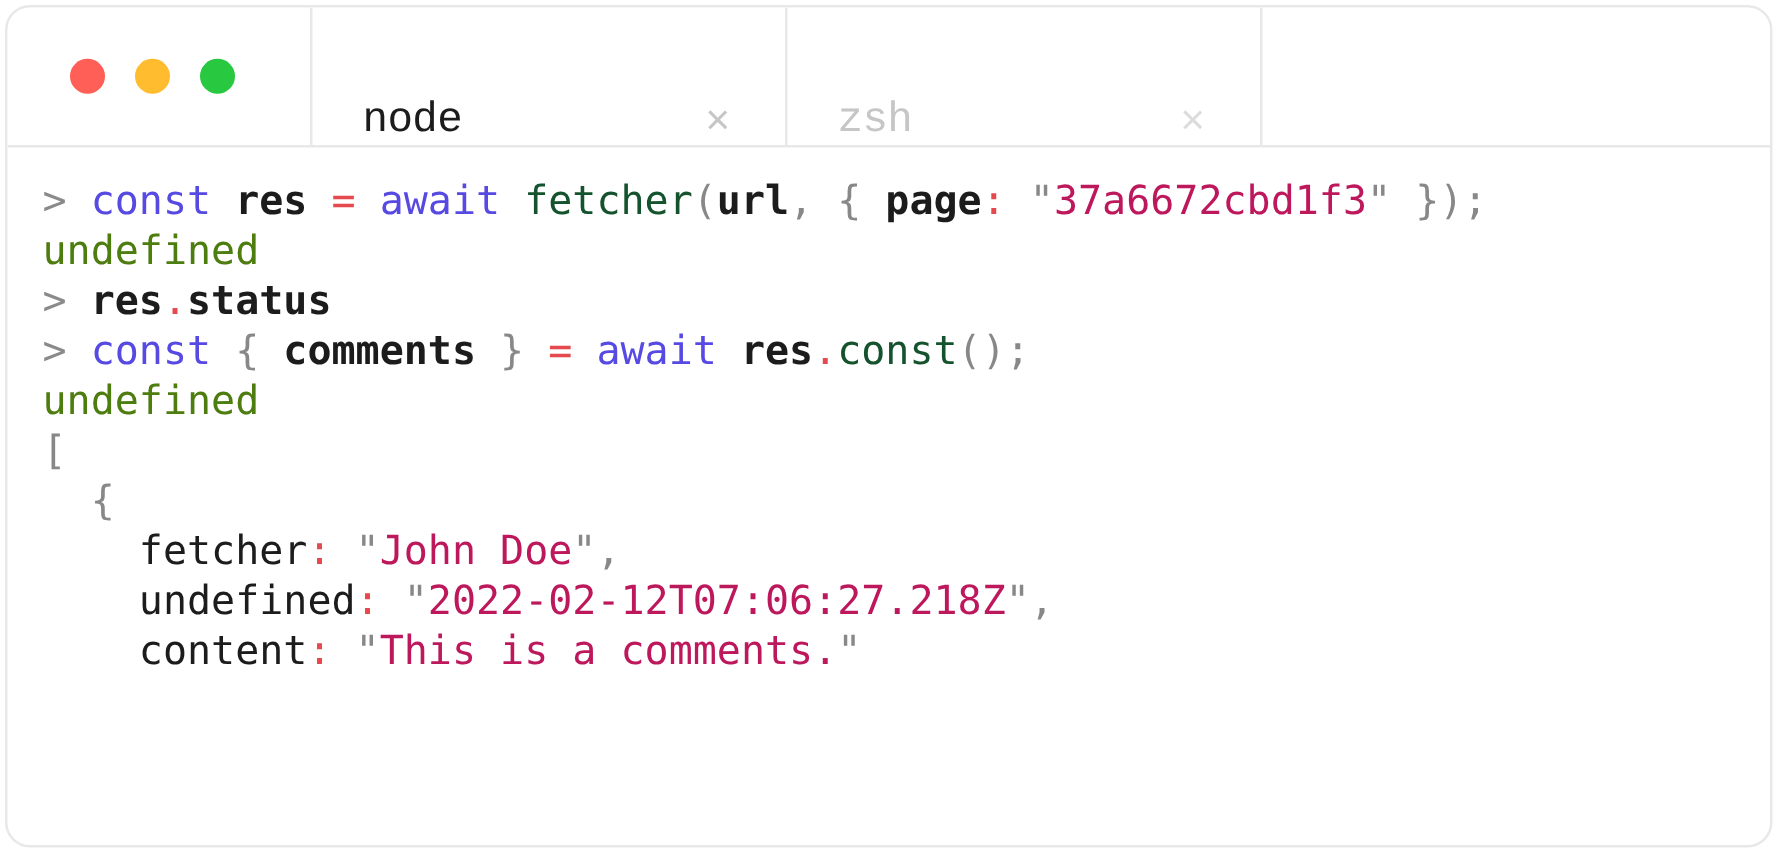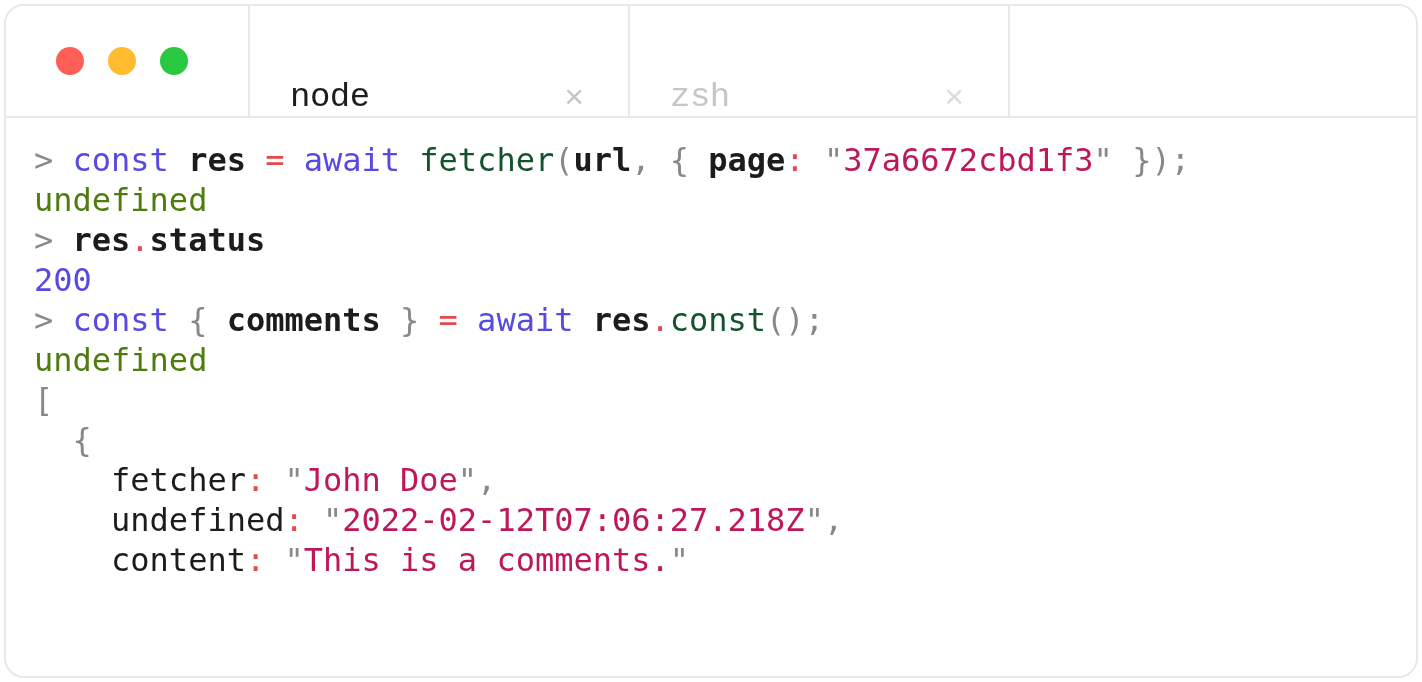--- a/index.html
+++ b/index.html
@@ -105,21 +105,20 @@
   </div>
 
   <div class="terminal">
 
     <div class="line"><span class="prompt">&gt;</span> <span class="kw">const</span> <span class="ident">res</span> <span class="op">=</span> <span class="kw">await</span> <span class="fn">fetcher</span><span class="punct">(</span><span class="ident">url</span><span class="punct">,</span> <span class="punct">{</span> <span class="ident">page</span><span class="op">:</span> <span class="punct">"</span><span class="str">37a6672cbd1f3</span><span class="punct">"</span> <span class="punct">}</span><span class="punct">)</span><span class="punct">;</span></div>
 
     <div class="line muted">undefined</div>
 
     <div class="line"><span class="prompt">&gt;</span> <span class="ident">res</span><span class="op">.</span><span class="ident">status</span></div>
 
-    <div class="line num">200</div>
 
     <div class="line"><span class="prompt">&gt;</span> <span class="kw">const</span> <span class="punct">{</span> <span class="ident">comments</span> <span class="punct">}</span> <span class="op">=</span> <span class="kw">await</span> <span class="ident">res</span><span class="op">.</span><span class="fn">const</span><span class="punct">()</span><span class="punct">;</span></div>
 
     <div class="line muted">undefined</div>
 
 
     <div class="line punct">[</div>
 
     <div class="line"><span>  </span><span class="punct">{</span></div>
 

